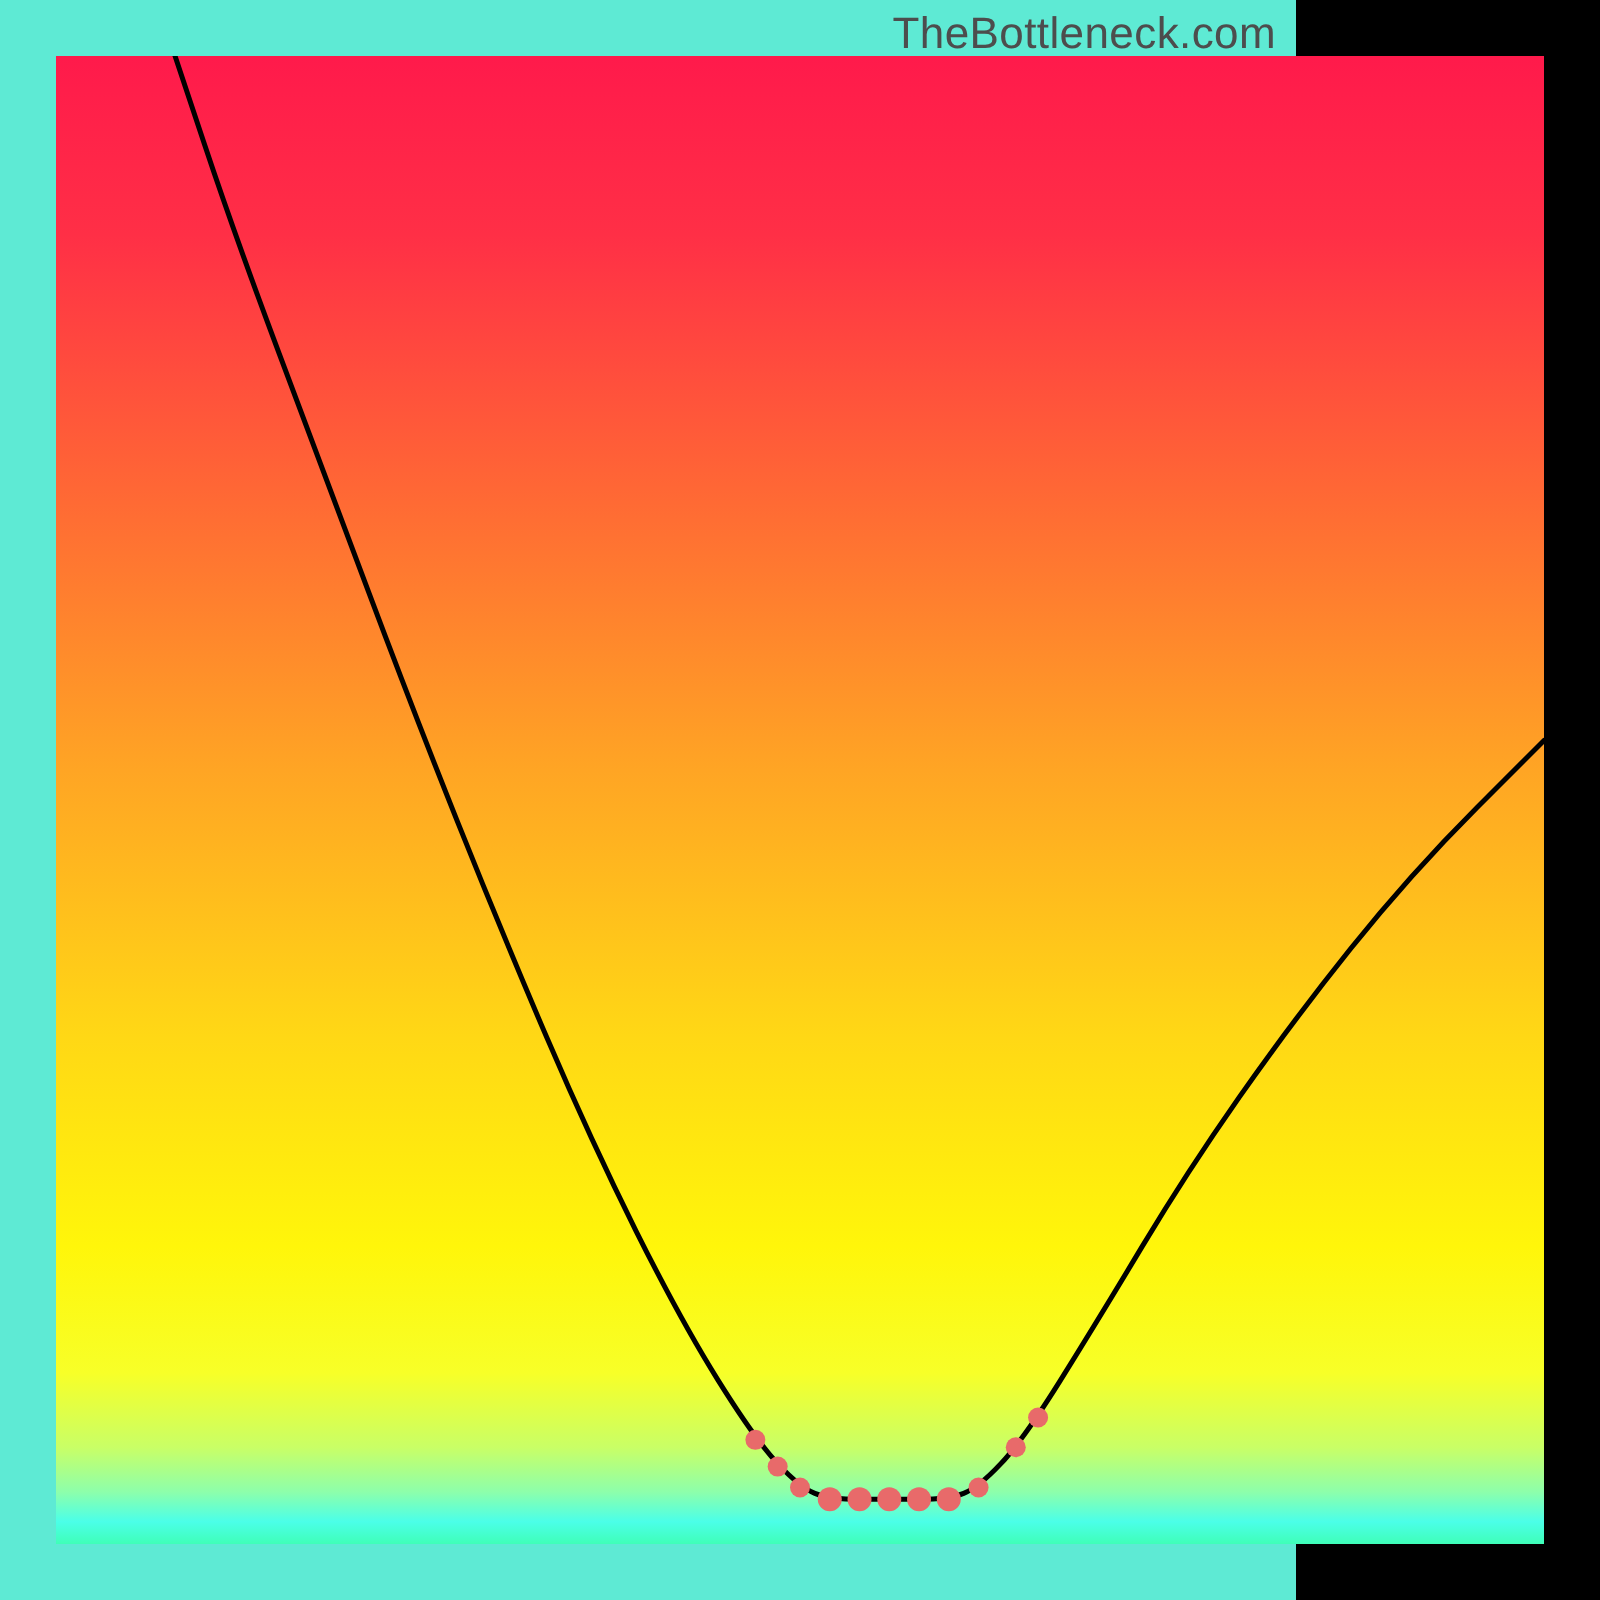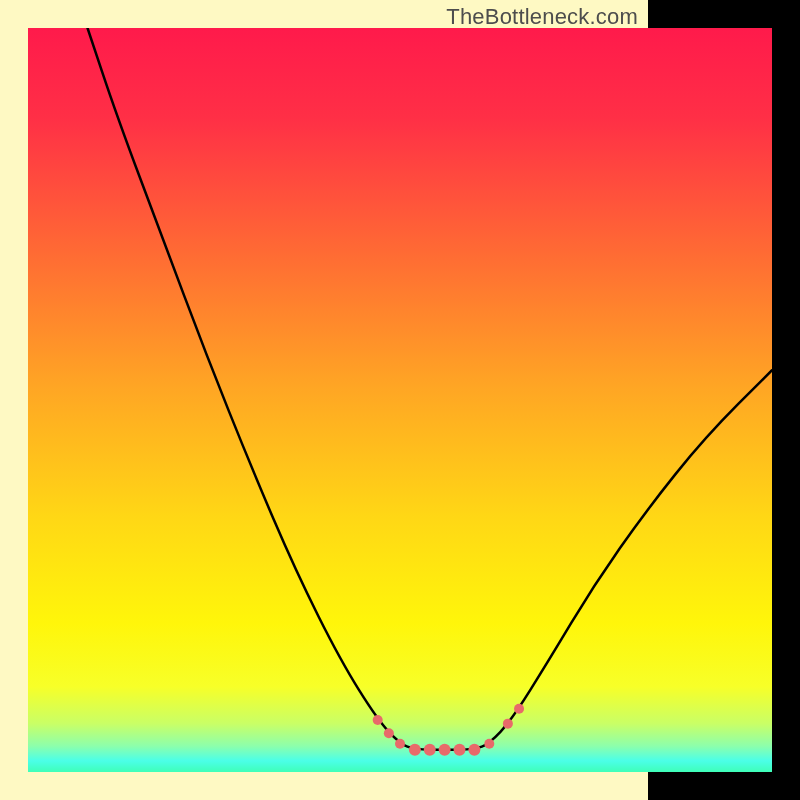--- a/index.html
+++ b/index.html
@@ -10,21 +10,21 @@
     overflow: hidden;
     background: #000;
     font-family: Arial, Helvetica, sans-serif;
   }
   .frame {
     position: absolute;
     left: 0;
     top: 0;
     width: 648px;
     height: 800px;
-    background: #fef9c3;
+    background: #5eead4;
   }
   .plot-area {
     position: absolute;
     left: 28px;
     top: 28px;
     width: 744px;
     height: 744px;
     overflow: hidden;
   }
   .watermark {

